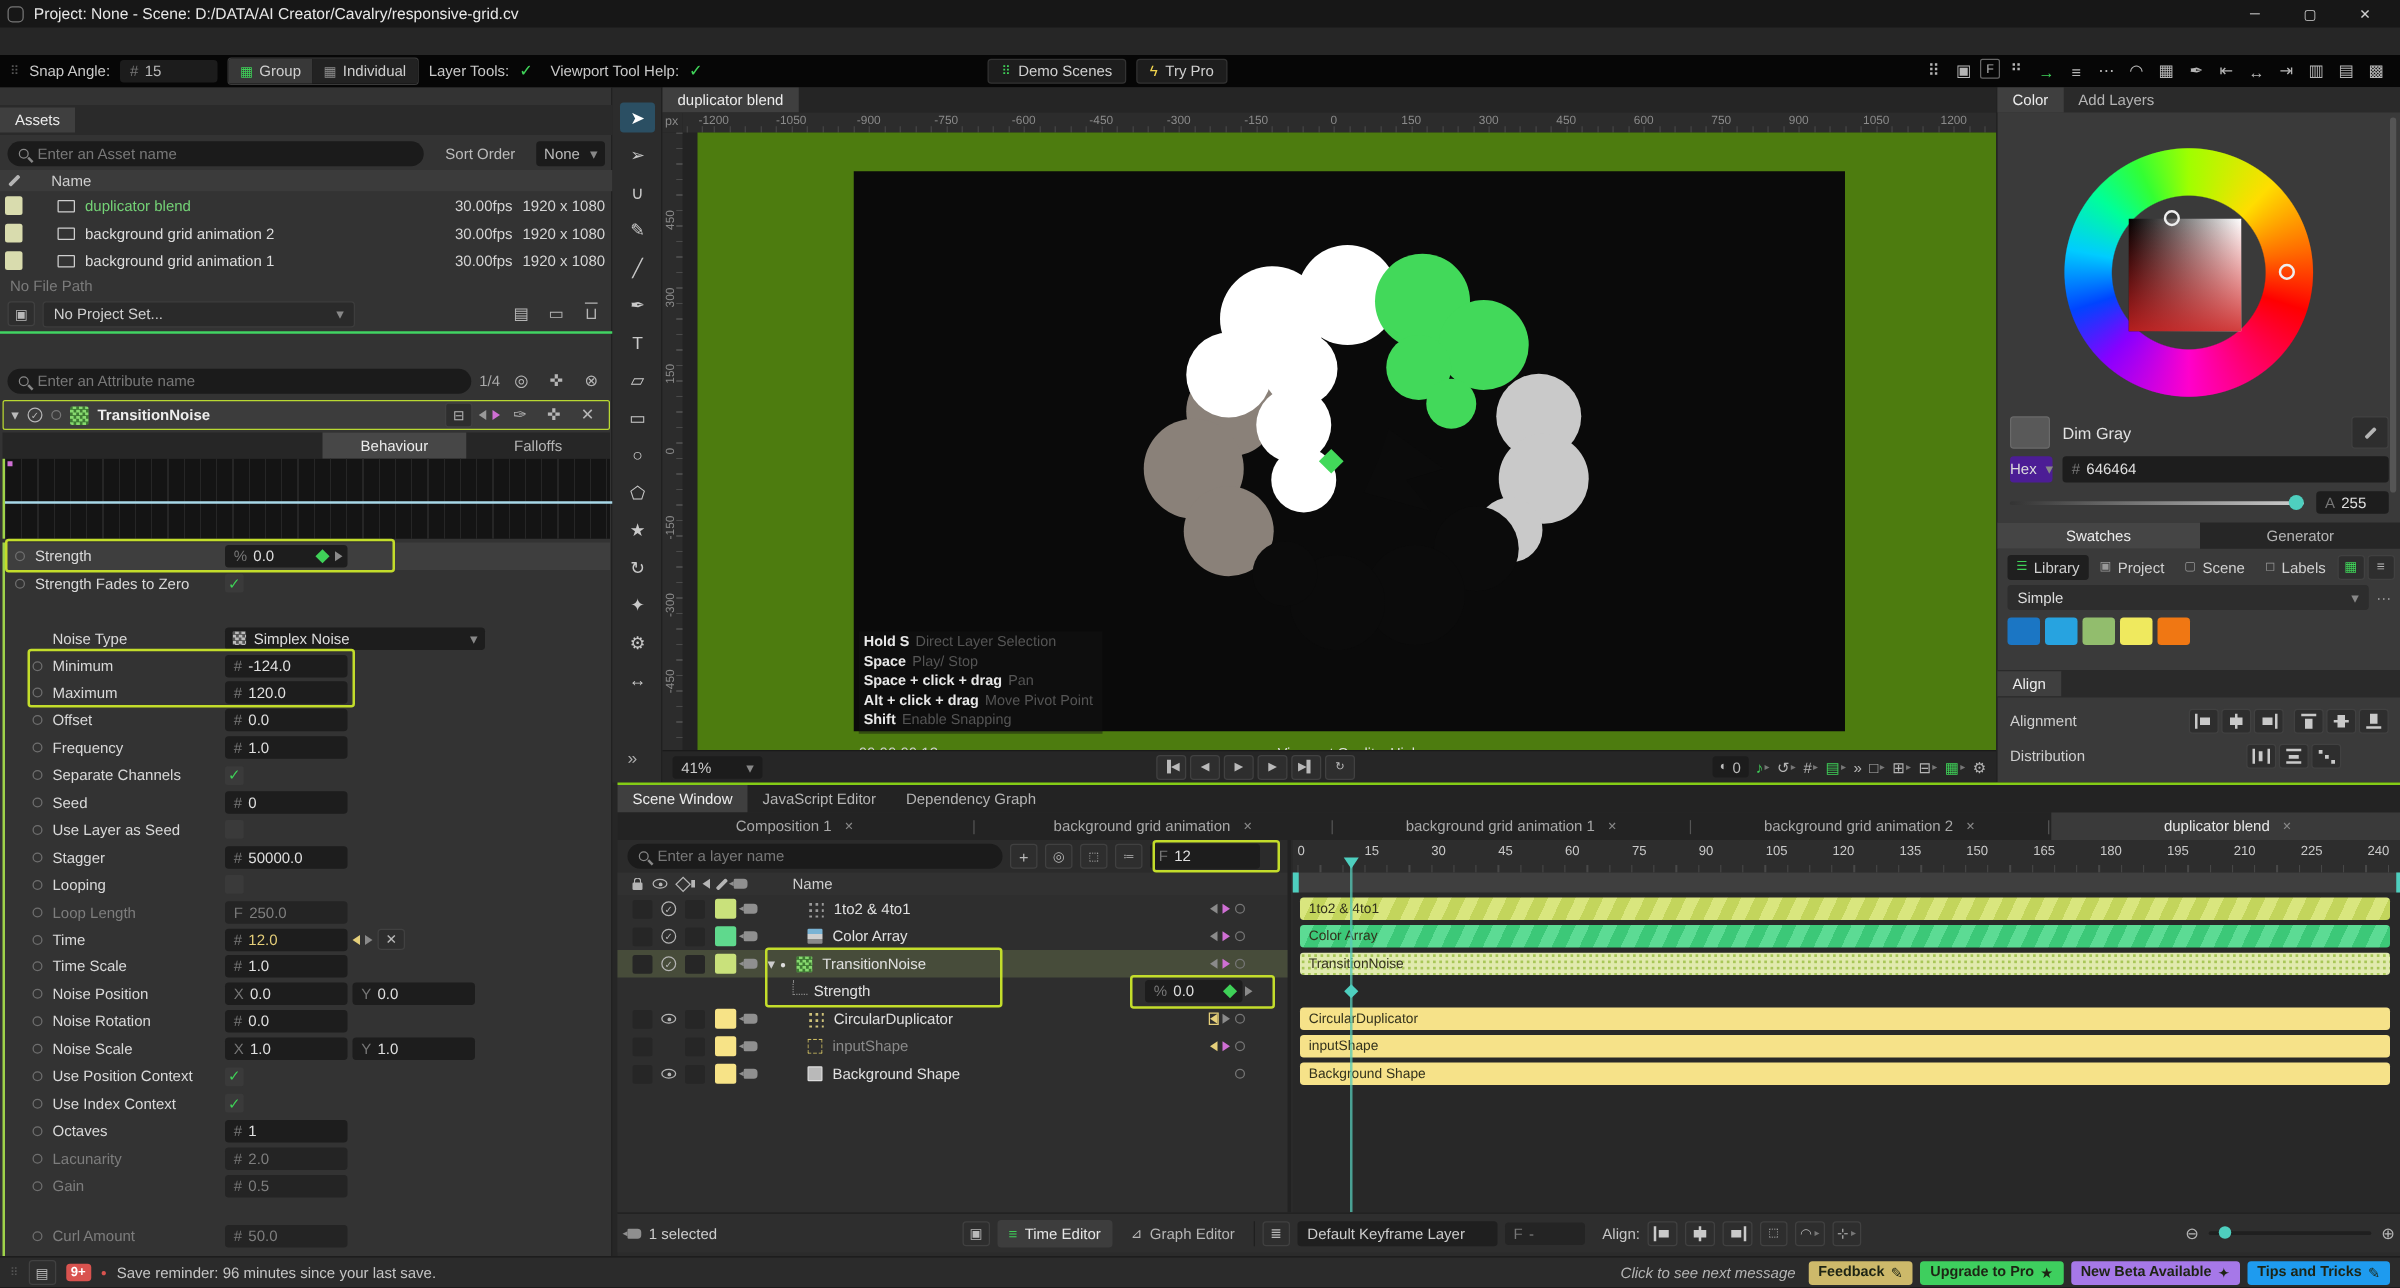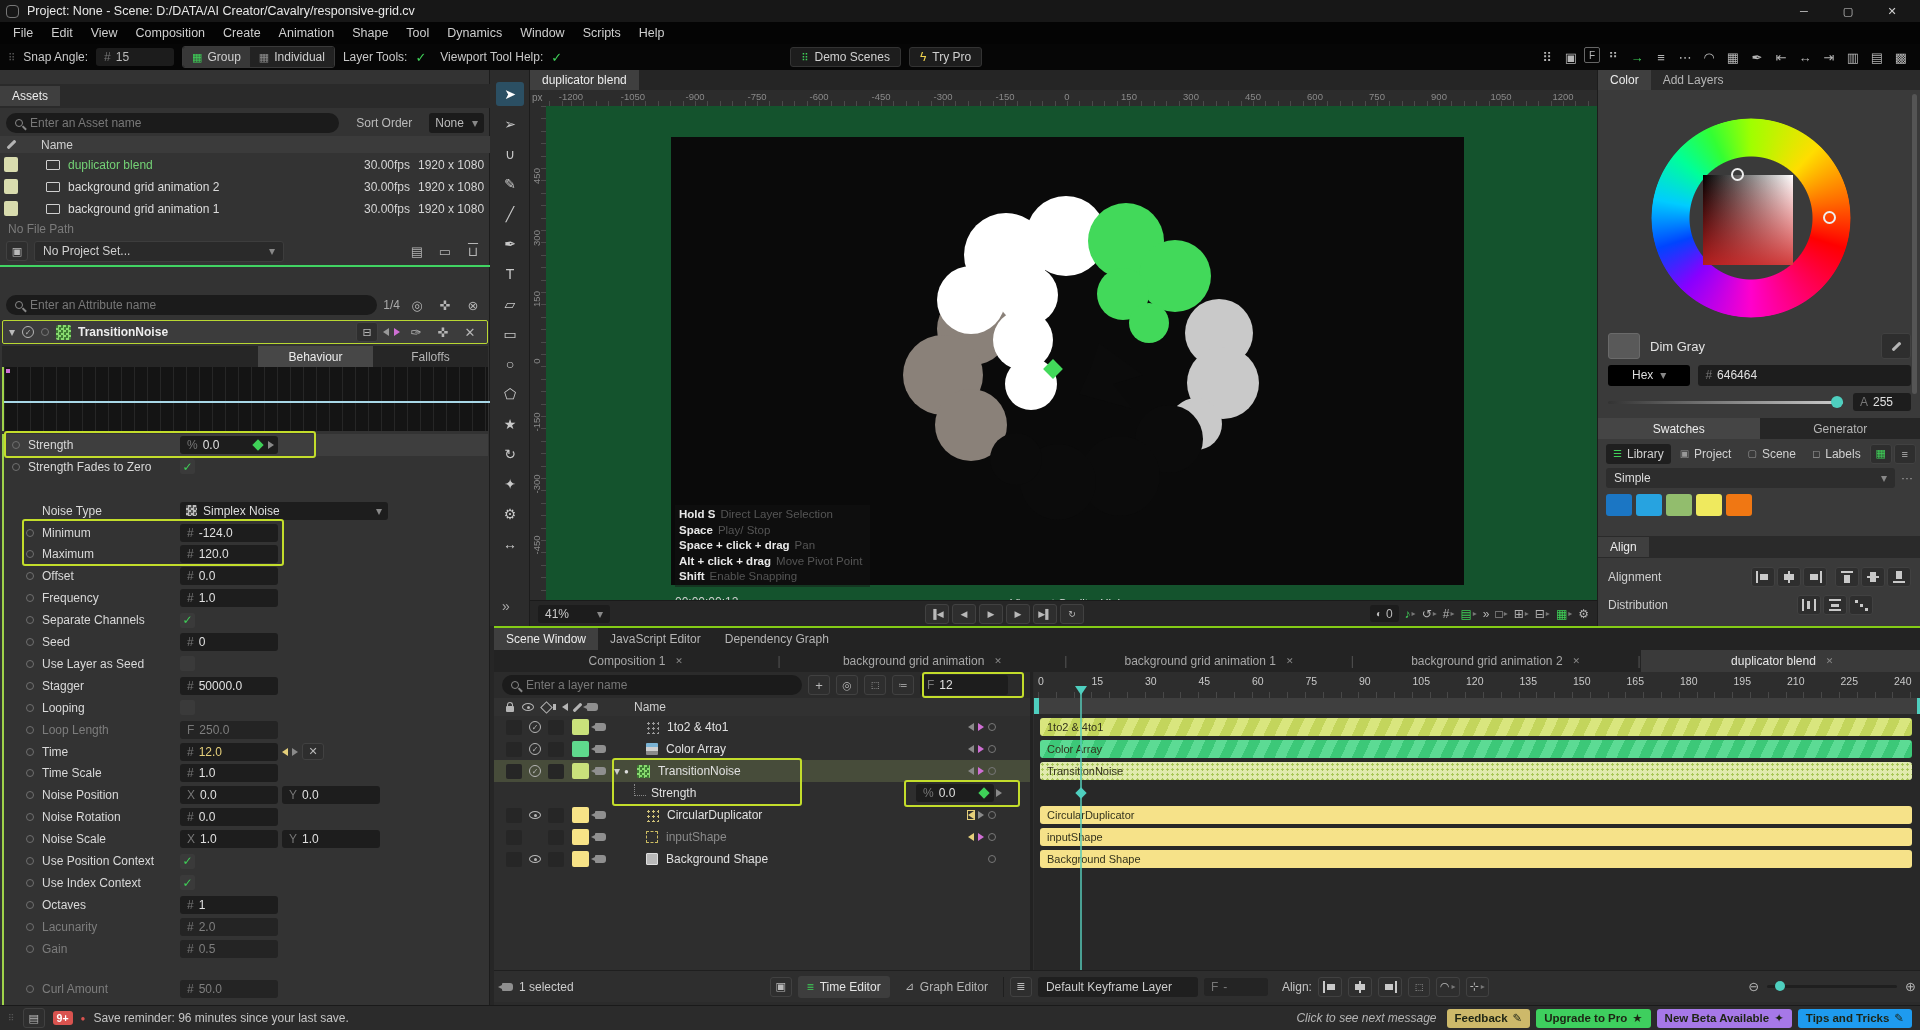--- a/index.html
+++ b/index.html
@@ -67,34 +67,20 @@
 <div id="root">
   <div class="abs" id="titlebar">
     <span style="width:13px;height:13px;border:1.5px solid #777;border-radius:4px;display:inline-block;"></span>
     <span>Project: None - Scene: D:/DATA/AI Creator/Cavalry/responsive-grid.cv</span>
     <span class="winbtns">
       <span class="winbtn">─</span>
       <span class="winbtn">▢</span>
       <span class="winbtn">✕</span>
     </span>
   </div>
-  <div class="abs" id="menubar">
-      <span class="menu-item">File</span>
-      <span class="menu-item">Edit</span>
-      <span class="menu-item">View</span>
-      <span class="menu-item">Composition</span>
-      <span class="menu-item">Create</span>
-      <span class="menu-item">Animation</span>
-      <span class="menu-item">Shape</span>
-      <span class="menu-item">Tool</span>
-      <span class="menu-item">Dynamics</span>
-      <span class="menu-item">Window</span>
-      <span class="menu-item">Scripts</span>
-      <span class="menu-item">Help</span>
-    </div>
   <div class="abs" id="toolbar">
       <span style="color: rgb(85, 85, 85); font-size: 10px;">⠿</span>
       <span class="tb-label">Snap Angle:</span>
       <span class="tb-field" style="width: 78px;">
         <span class="pre">#</span>
         <span>15</span>
       </span>
       <span class="seg">
         <span class="seg-btn on">
           <span style="color: rgb(63, 209, 88); font-size: 11px;">▦</span>
@@ -506,21 +492,21 @@
       </div>
       <div class="abs" style="left: 0px; top: 36px; width: 16px; height: 494px; background: repeating-linear-gradient(rgb(74, 74, 74) 0px, rgb(74, 74, 74) 1px, rgba(0, 0, 0, 0) 1px, rgba(0, 0, 0, 0) 12.4px) 11px 0px / 5px 100% repeat-y rgb(44, 44, 44);">
         <span class="abs vt" style="left: 1px; top: 70px; transform: translateY(-50%) rotate(180deg); color: rgb(138, 138, 138); font-size: 9.5px;">450</span>
         <span class="abs vt" style="left: 1px; top: 131.5px; transform: translateY(-50%) rotate(180deg); color: rgb(138, 138, 138); font-size: 9.5px;">300</span>
         <span class="abs vt" style="left: 1px; top: 193px; transform: translateY(-50%) rotate(180deg); color: rgb(138, 138, 138); font-size: 9.5px;">150</span>
         <span class="abs vt" style="left: 1px; top: 254.5px; transform: translateY(-50%) rotate(180deg); color: rgb(138, 138, 138); font-size: 9.5px;">0</span>
         <span class="abs vt" style="left: 1px; top: 316px; transform: translateY(-50%) rotate(180deg); color: rgb(138, 138, 138); font-size: 9.5px;">-150</span>
         <span class="abs vt" style="left: 1px; top: 377.5px; transform: translateY(-50%) rotate(180deg); color: rgb(138, 138, 138); font-size: 9.5px;">-300</span>
         <span class="abs vt" style="left: 1px; top: 439px; transform: translateY(-50%) rotate(180deg); color: rgb(138, 138, 138); font-size: 9.5px;">-450</span>
       </div>
-      <div class="abs" style="left: 16px; top: 36px; width: 1051px; height: 494px; background: #14532d; overflow: hidden;">
+      <div class="abs" style="left: 28px; top: 36px; width: 1051px; height: 494px; background: #4d7c0f; overflow: hidden;">
         <div class="abs" style="left: 125px; top: 31px; width: 793px; height: 448px; background: rgb(10, 10, 10);"><svg viewBox="0 0 793 448" width="793" height="448">
             <circle cx="302" cy="192" r="36" fill="#8a8179"></circle>
             <circle cx="272" cy="238" r="40" fill="#8a8179"></circle>
             <circle cx="300" cy="288" r="36" fill="#8a8179"></circle>
             <circle cx="548" cy="196" r="34" fill="#c9c9c9"></circle>
             <circle cx="552" cy="246" r="36" fill="#c9c9c9"></circle>
             <circle cx="525" cy="287" r="26" fill="#c9c9c9"></circle>
             <circle cx="335" cy="118" r="42" fill="#ffffff"></circle>
             <circle cx="395" cy="99" r="40" fill="#ffffff"></circle>
             <circle cx="300" cy="163" r="34" fill="#ffffff"></circle>
@@ -615,21 +601,21 @@
       <div class="abs" style="left: 133px; top: 98px; width: 13px; height: 13px; border: 2px solid rgb(238, 238, 238); border-radius: 50%;"></div>
       <div class="abs" style="left: 225px; top: 141px; width: 13px; height: 13px; border: 2px solid rgb(238, 238, 238); border-radius: 50%;"></div>
       <div class="abs row" style="left: 10px; top: 262px; width: 303px; height: 28px; gap: 10px;">
         <span style="width: 32px; height: 26px; background: rgb(89, 89, 89); border: 1px solid rgb(106, 106, 106); border-radius: 3px;"></span>
         <span style="color: rgb(226, 226, 226); font-size: 13px;">Dim Gray</span>
         <span class="btnic" style="margin-left: auto; width: 30px; height: 26px;">
           <span class="ic-drop"></span>
         </span>
       </div>
       <div class="abs row" style="left: 10px; top: 294px; width: 303px; height: 22px; gap: 8px;">
-        <span class="row" style="background: #000000; border-radius: 3px; height: 21px; padding: 0px 24px; gap: 7px; color: rgb(221, 221, 221);">
+        <span class="row" style="background: #4c1d95; border-radius: 3px; height: 21px; padding: 0px 0; gap: 7px; color: rgb(221, 221, 221);">
           <span>Hex</span>
           <span style="color: rgb(136, 136, 136);">▾</span>
         </span>
         <span class="fld" style="flex: 1 1 0%; height: 21px;">
           <span class="pre">#</span>
           <span>646464</span>
         </span>
       </div>
       <div class="abs row" style="left: 10px; top: 322px; width: 303px; height: 20px; gap: 10px;">
         <span style="flex: 1 1 0%; height: 3px; background: linear-gradient(to right, rgb(51, 51, 51), rgb(207, 207, 207)); border-radius: 2px; position: relative;">

